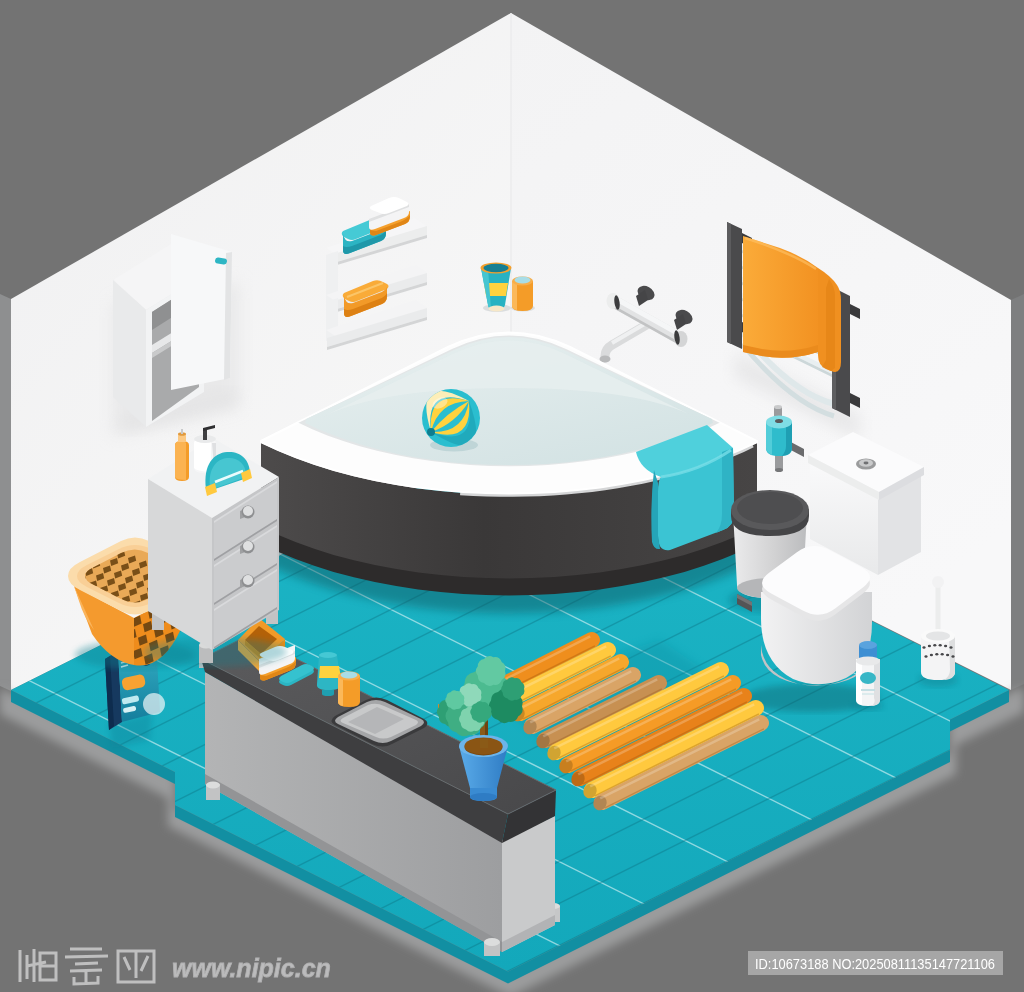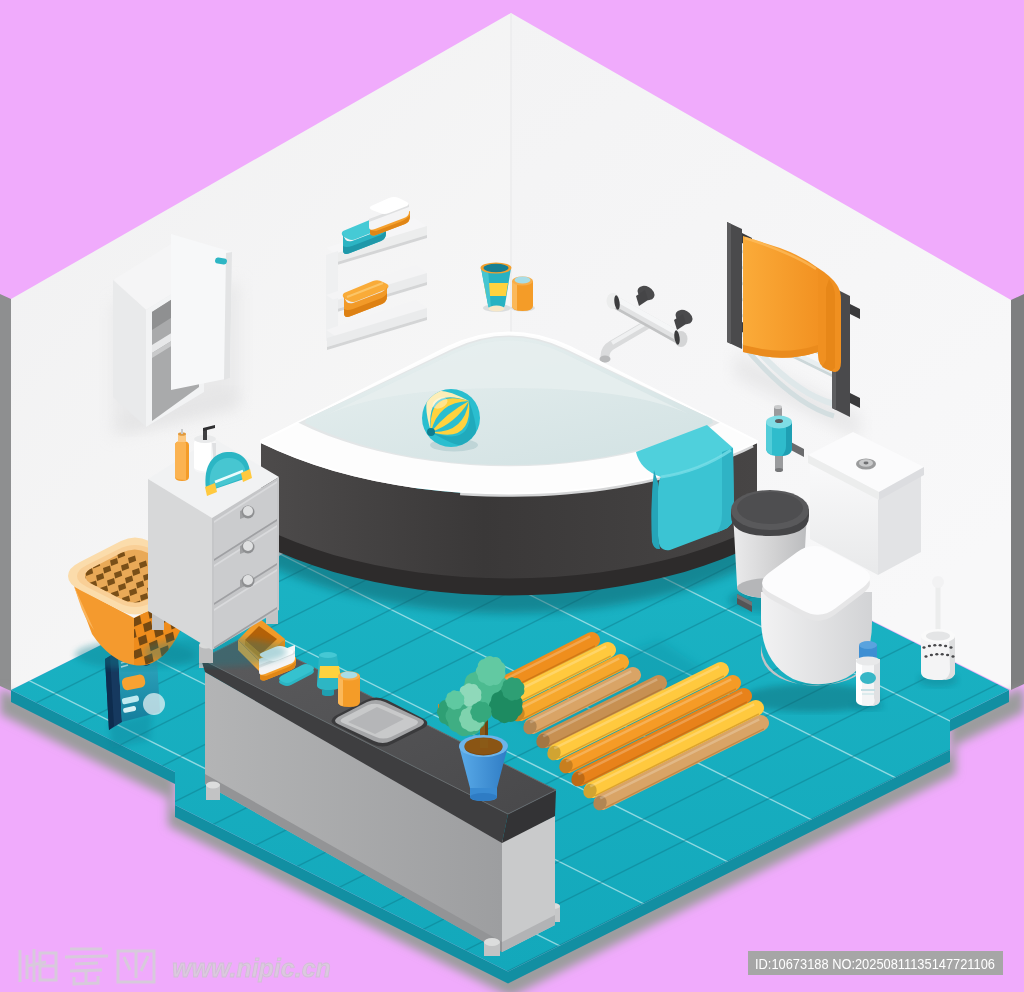--- a/index.html
+++ b/index.html
@@ -1,16 +1,16 @@
 <!DOCTYPE html>
 <html><head>
 <meta charset="utf-8">
 <style>
 html,body{margin:0;padding:0;background:#ffffff;}
-#scene{width:1024px;height:992px;position:relative;overflow:hidden;background:#f0abfc;}
+#scene{width:1024px;height:992px;position:relative;overflow:hidden;background:#737373;}
 </style>
 </head>
 <body>
 <div id="scene">
 <svg width="1024" height="992" viewBox="0 0 1024 992">
 
 <defs>
  <linearGradient id="gwallL" x1="0" y1="0" x2="0.8" y2="1">
   <stop offset="0" stop-color="#f0f0f1"></stop>
           <stop offset="1" stop-color="#f8f8f8"></stop>

